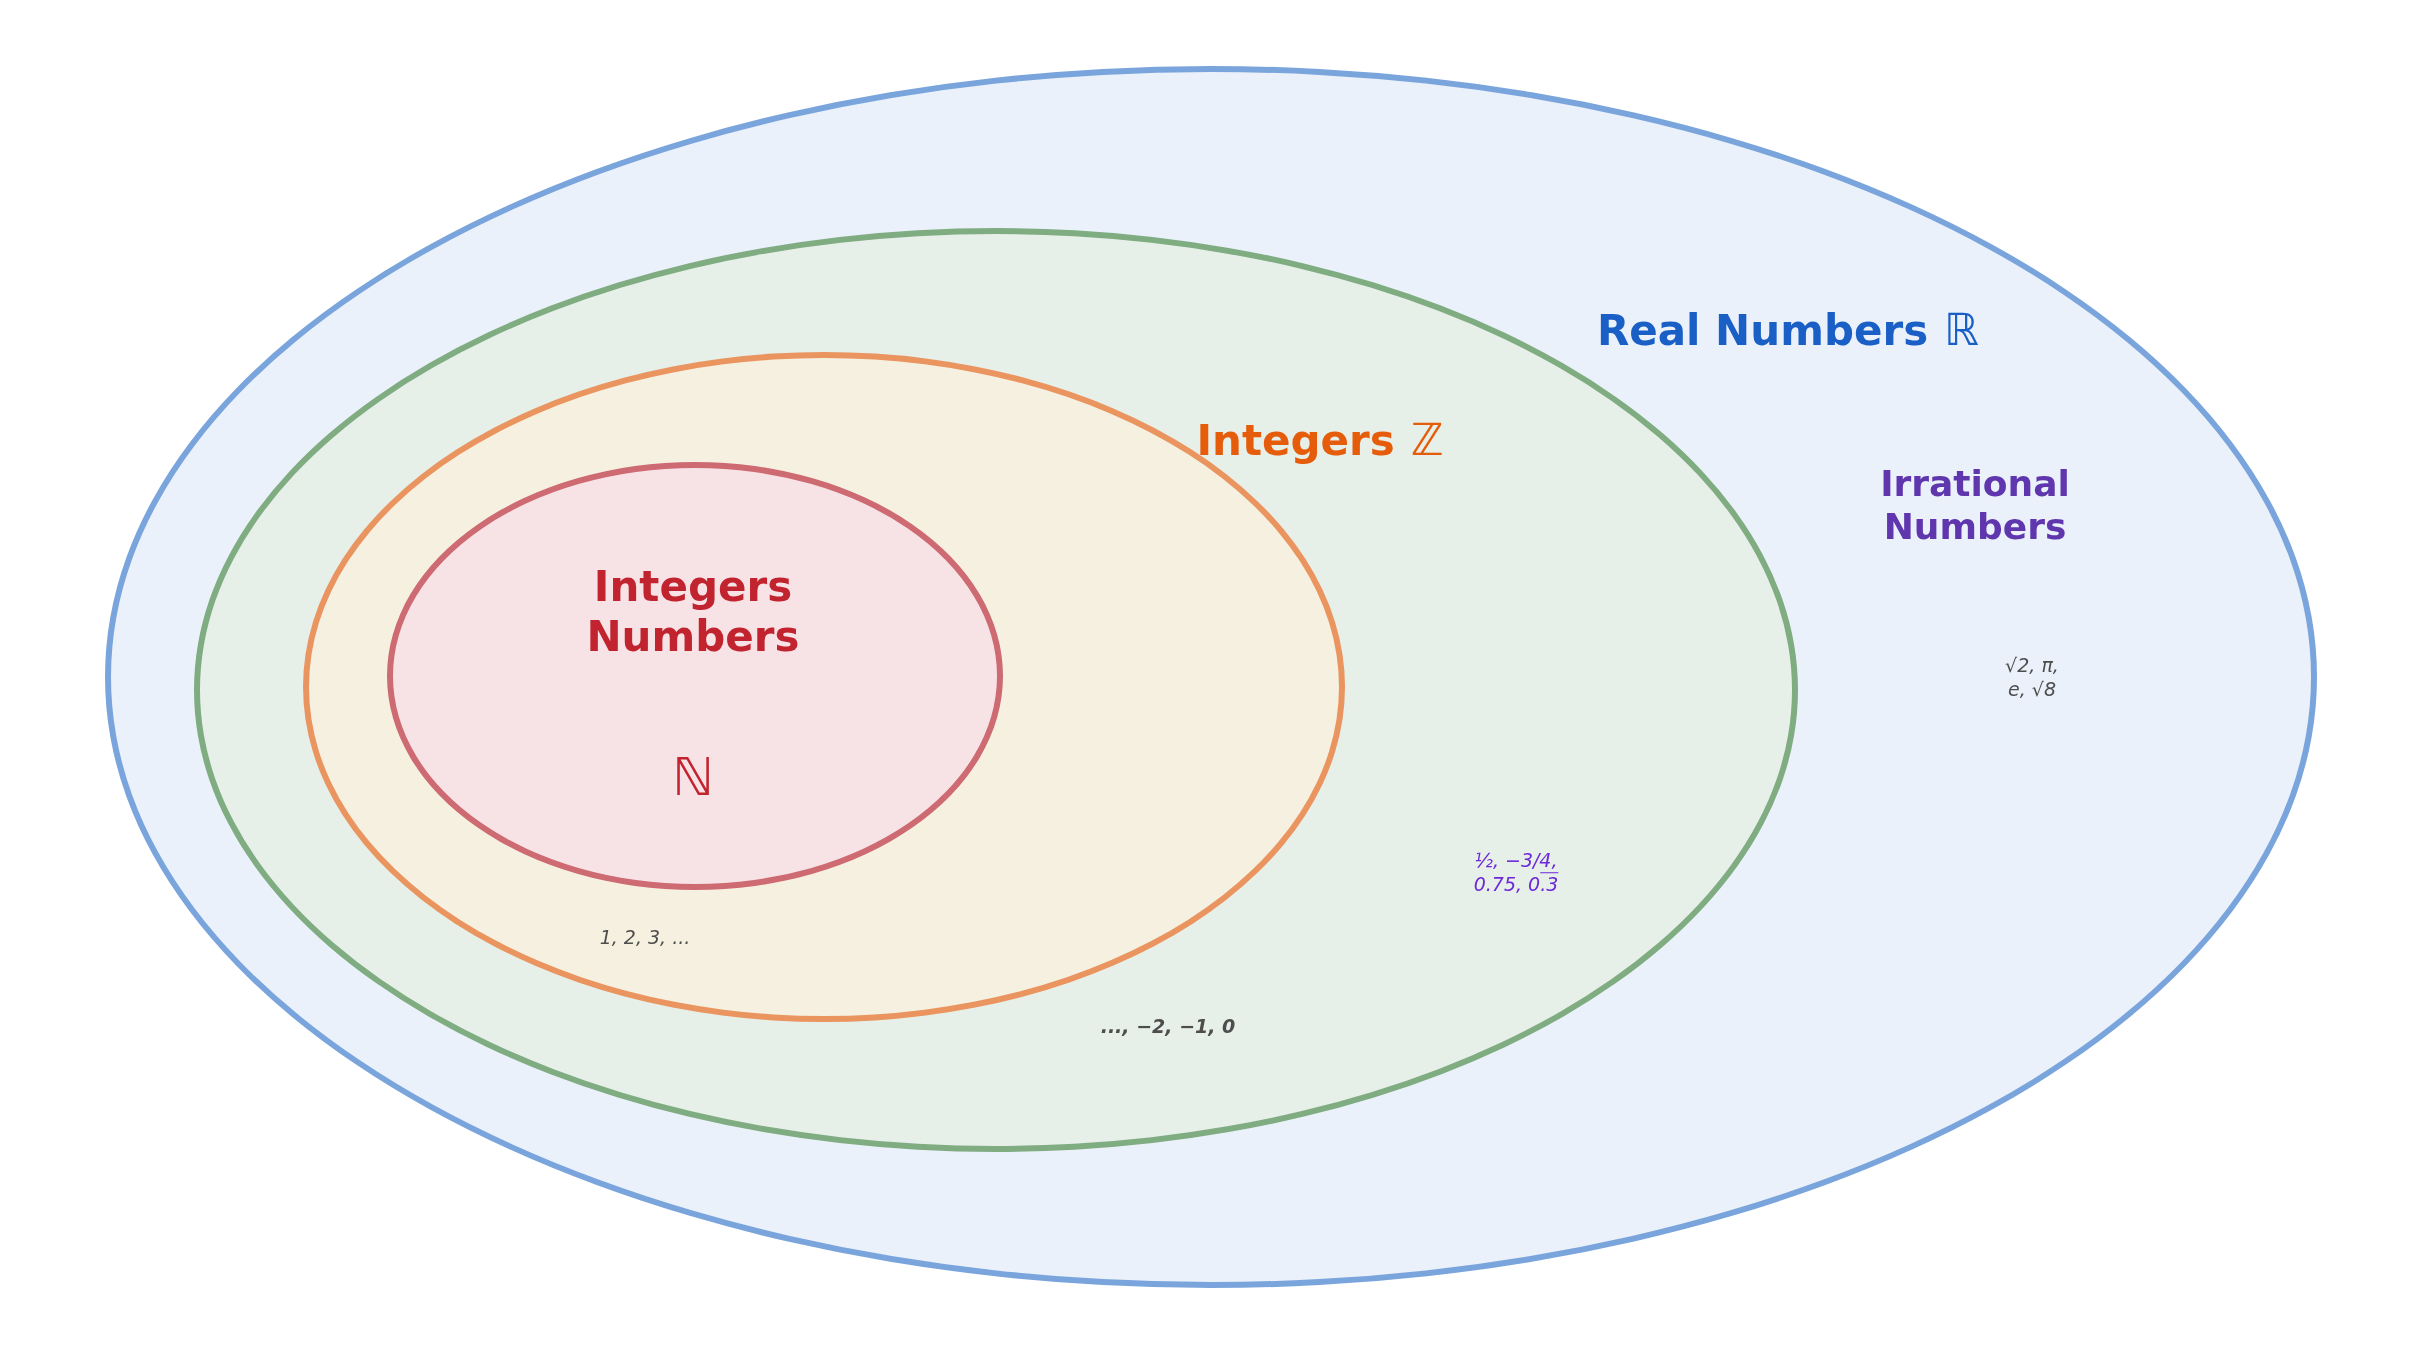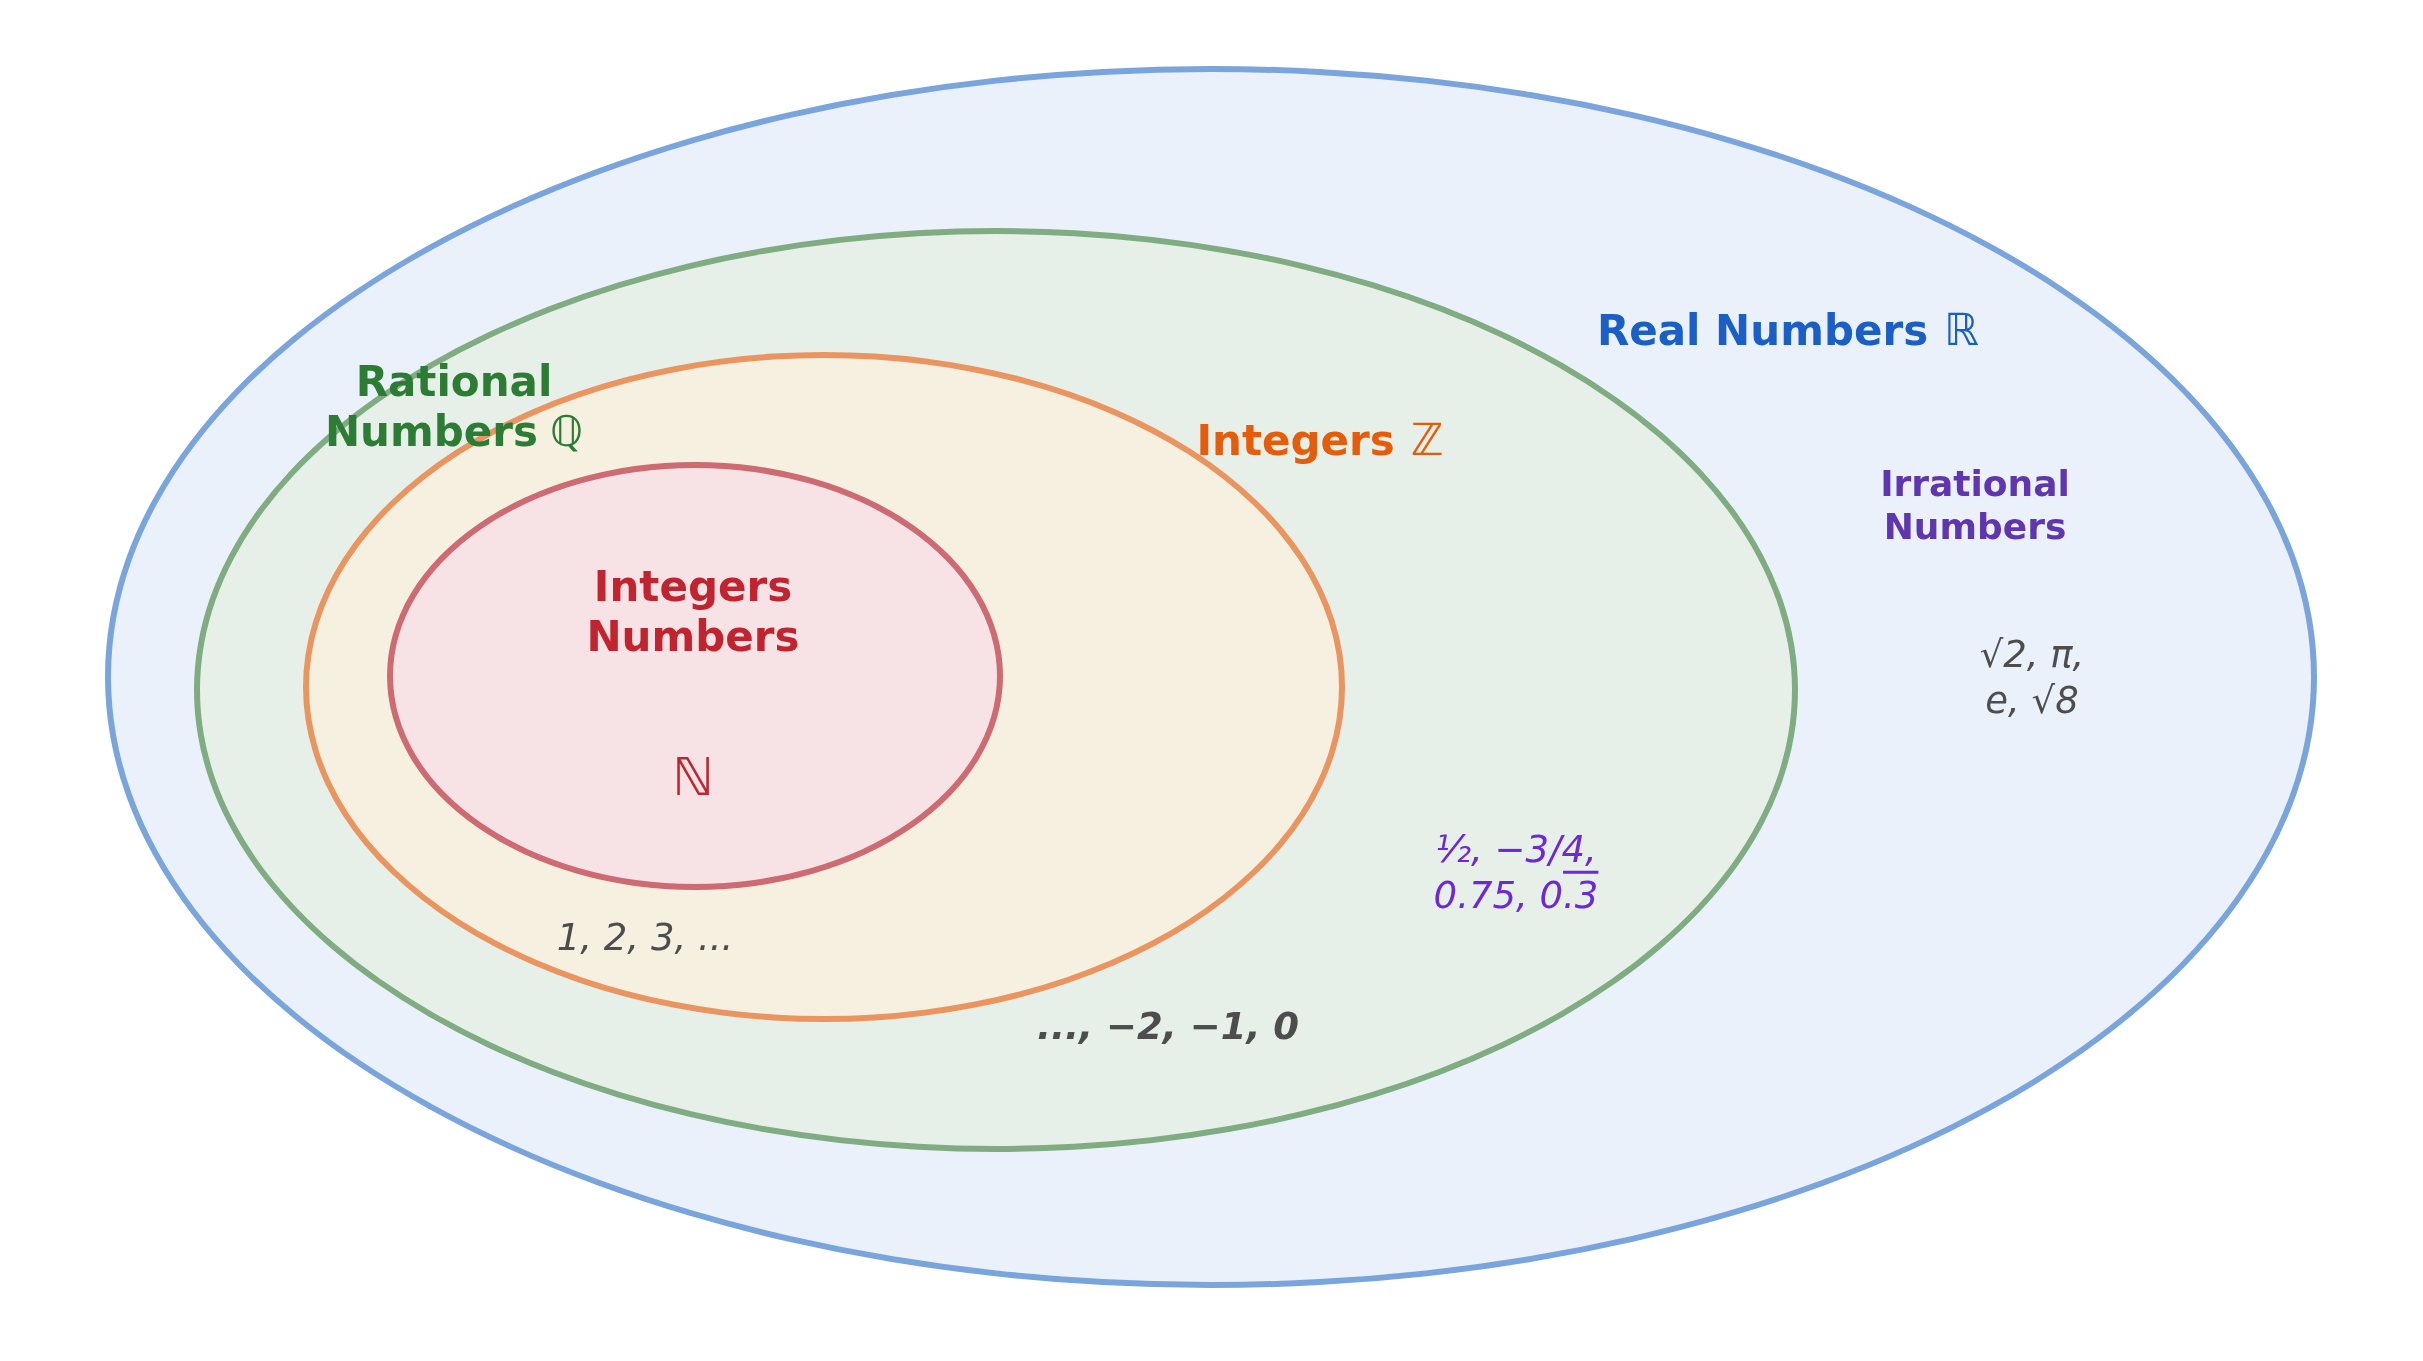--- a/index.html
+++ b/index.html
@@ -49,21 +49,21 @@
     left: 693px; top: 777px;
     transform: translate(-50%, -50%);
     font-size: 52px;
     font-weight: normal;
   }
 
   .examples {
     position: absolute;
     transform: translate(-50%, -50%);
     font-style: italic;
-    font-size: 37px;
+    font-size: 19px;
     white-space: nowrap;
     text-align: center;
     line-height: 1.25;
   }
   .natural-examples    { left: 645px;  top: 938px; text-align: center; }
   .integer-examples    { left: 1168px; top: 1027px; font-weight: bold; }
   .rational-examples   { left: 1516px; top: 873px; }
   .irrational-examples { left: 2032px; top: 678px; }
 
   .overline { text-decoration: overline; }
@@ -75,26 +75,20 @@
 
   <div class="ellipse real-ellipse" style="background-color: rgb(234, 241, 250); border-color: rgb(122, 165, 220);"></div>
   <div class="ellipse rational-ellipse" style="background-color: rgb(231, 239, 233); border-color: rgb(127, 172, 129);"></div>
   <div class="ellipse integers-ellipse" style="background-color: rgb(246, 240, 225); border-color: rgb(234, 149, 96);"></div>
   <div class="ellipse natural-ellipse" style="background-color: rgb(247, 227, 230); border-color: rgb(205, 106, 114);"></div>
 
   <div class="label real-label" style="color: rgb(26, 95, 197);">
     <span>Real Numbers</span><span class="set-symbol">ℝ</span>
   </div>
 
-  <div class="label rational-label" style="color: rgb(44, 125, 51);">
-    <div>Rational</div>
-    <div>
-      <span>Numbers</span><span class="inline-symbol">ℚ</span>
-    </div>
-  </div>
 
   <div class="label integers-label" style="color: rgb(229, 93, 11);">
     <span>Integers</span><span class="set-symbol">ℤ</span>
   </div>
 
   <div class="label natural-label" style="color: rgb(193, 36, 47);">
     <div>Integers</div>
     <div>Numbers</div>
   </div>
 

